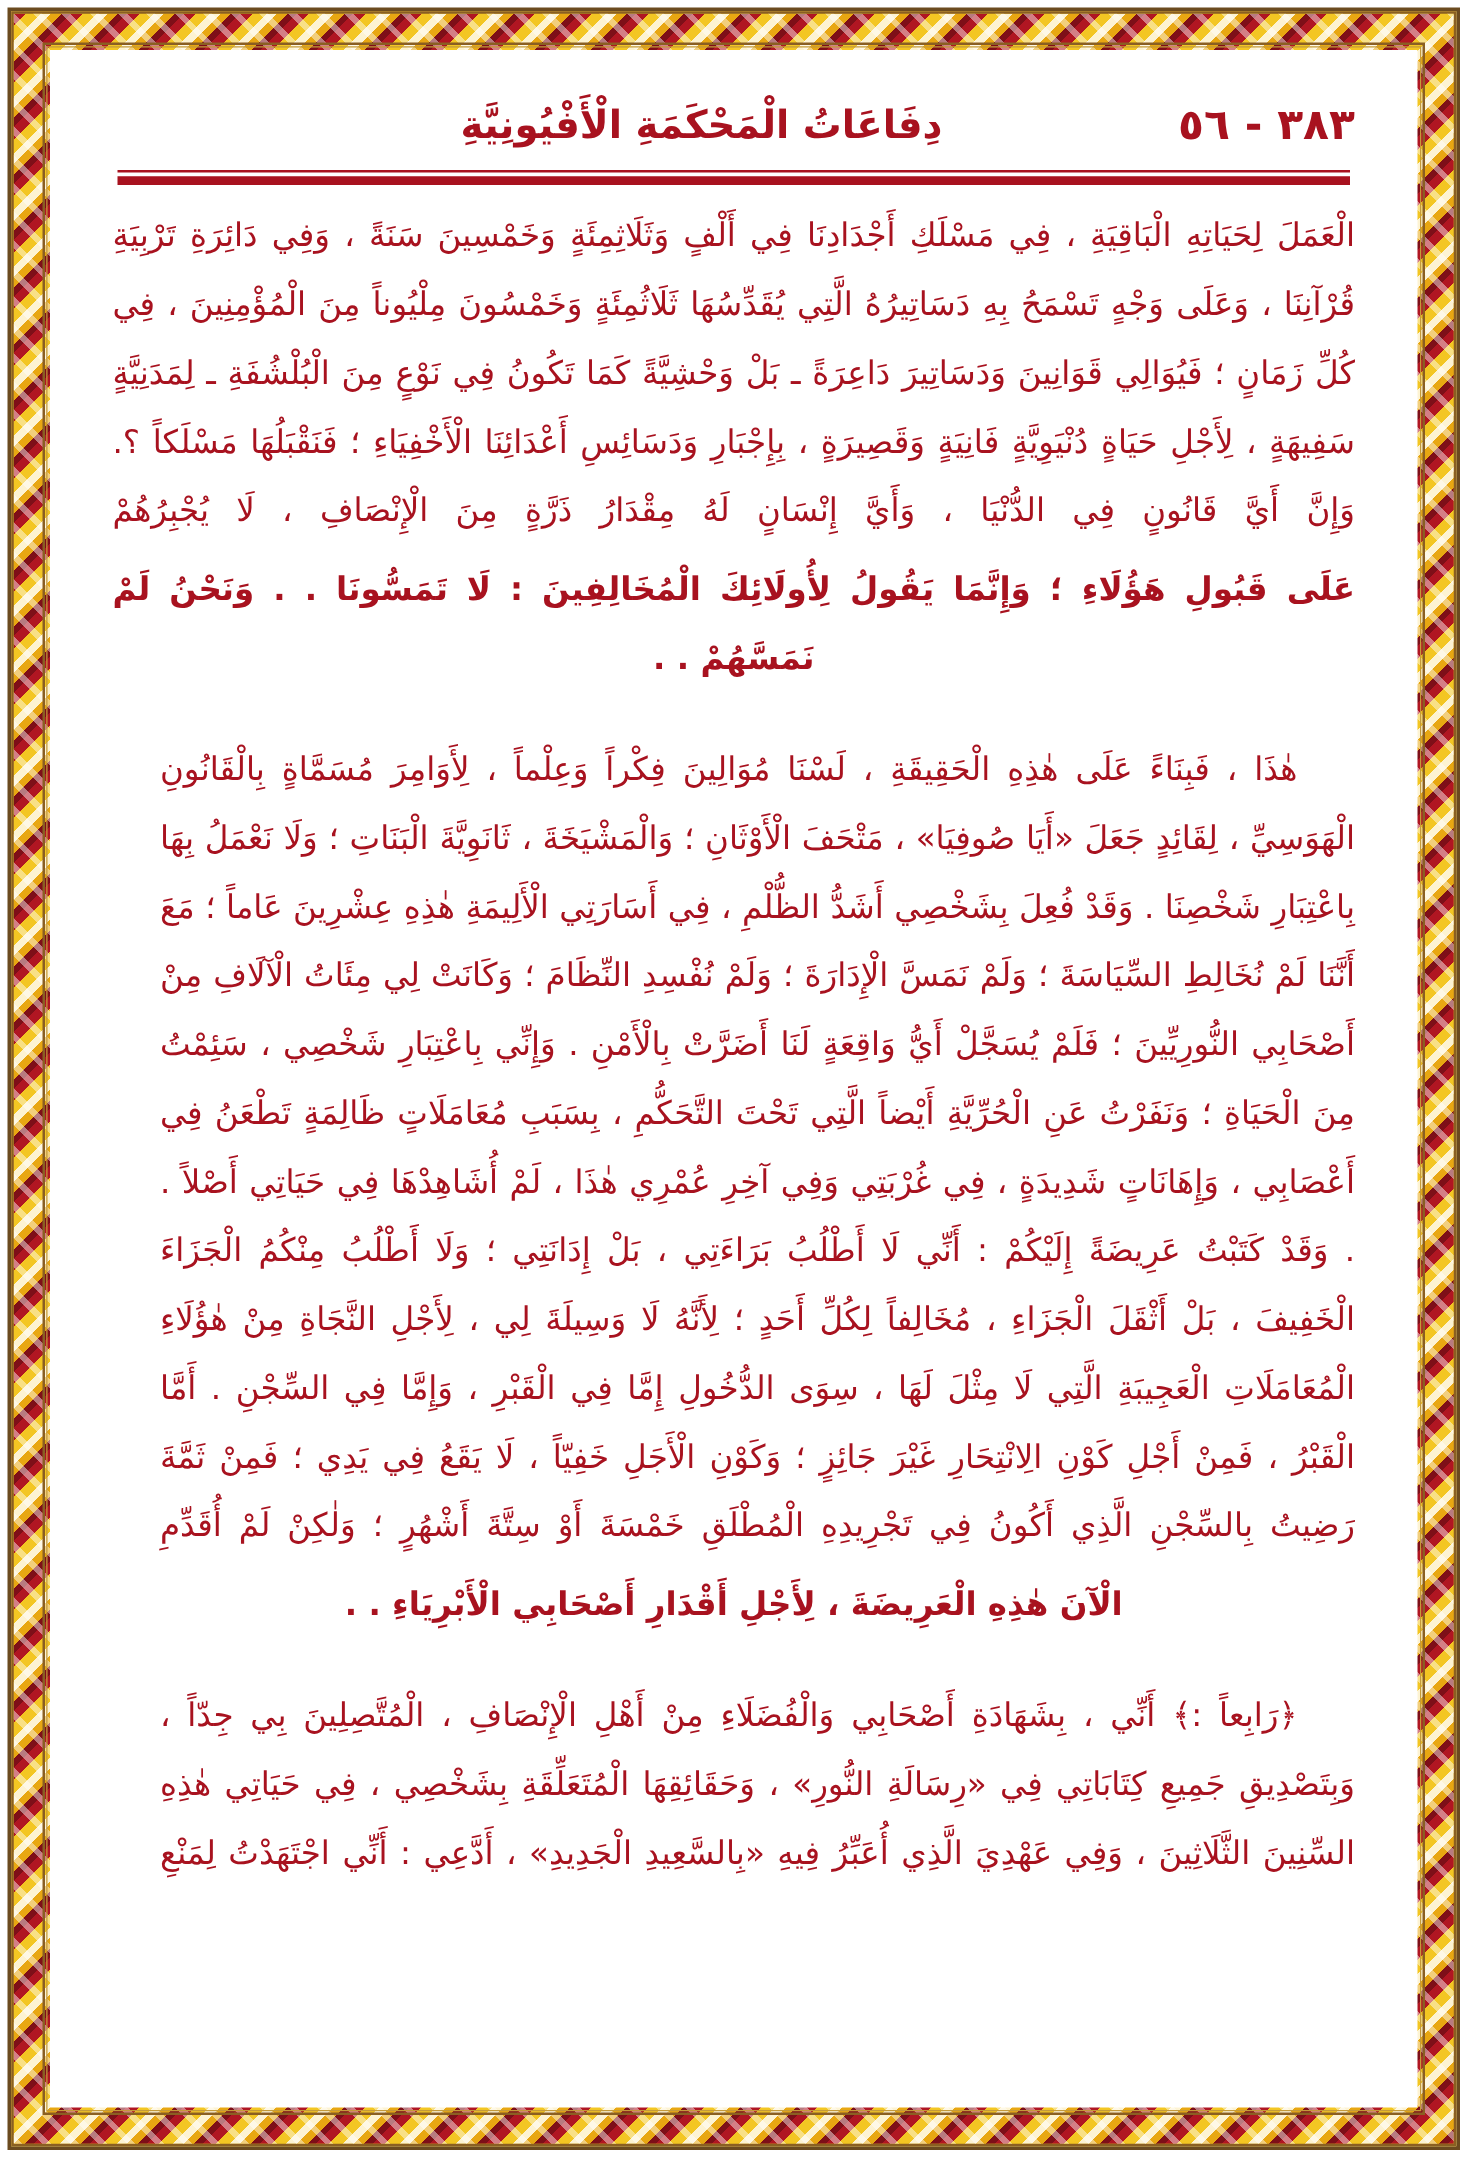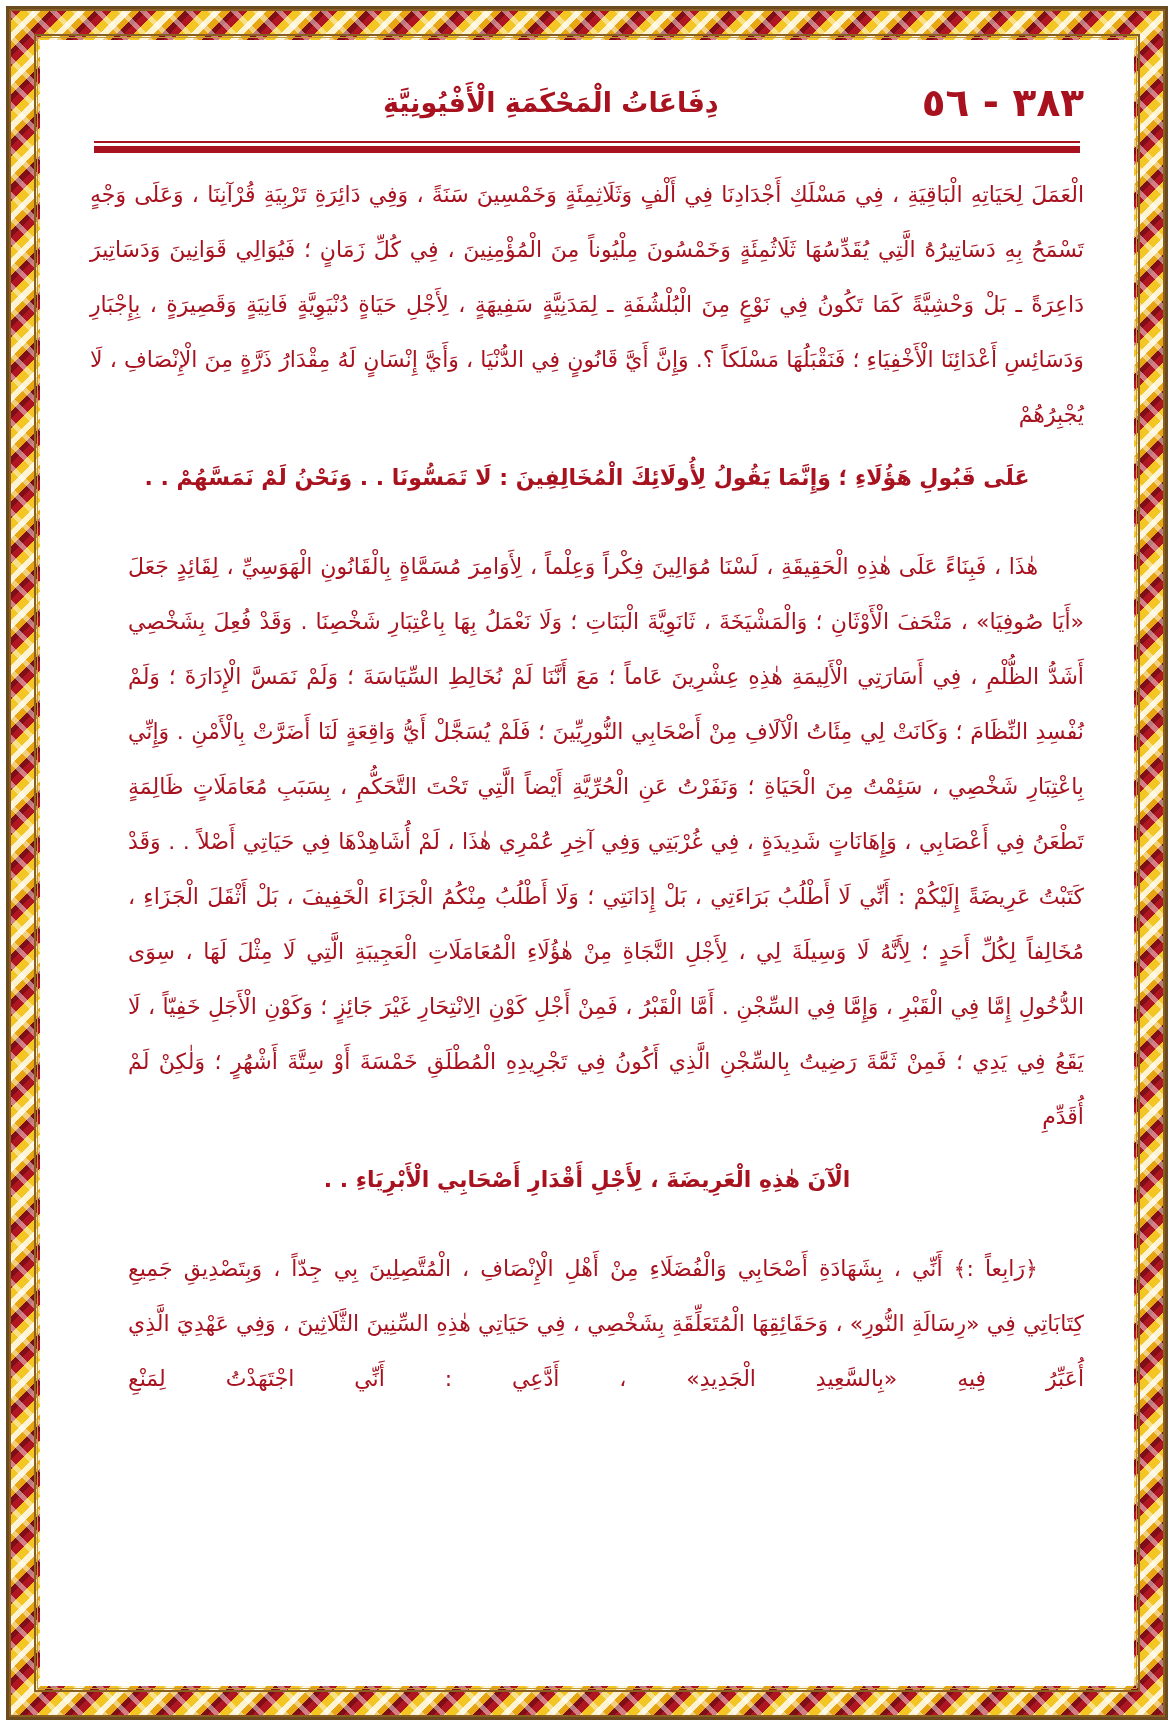--- a/index.html
+++ b/index.html
@@ -73,48 +73,48 @@
   .peg.bottom{bottom:0px;}
 
   
   .header{
     display:flex;align-items:center;justify-content:space-between;
     direction:rtl;
     padding:22px 22px 0 22px;
   }
   .page-num{
     color:#a8121f;
-    font-size:39px;
+    font-size:34px;
     font-weight:bold;
     letter-spacing:1px;
     white-space:nowrap;
     font-family:"DejaVu Sans","Liberation Sans",sans-serif;
   }
   .doc-title{
     color:#a8121f;
-    font-size:27px;
+    font-size:31px;
     font-weight:bold;
     text-align:center;
     flex:1;
     margin-right:-90px; 
     font-family:"DejaVu Sans","Liberation Sans",sans-serif;
   }
   .rule-wrap{
     margin:16px 26px 0 26px;
   }
   .rule-thin{height:2px;background:#a8121f;}
   .rule-thick{height:7px;background:#a8121f;margin-top:3px;}
 
   
   .body-text{
     direction:rtl;
     text-align:justify;
     text-align-last:justify;
     color:#a8121f;
-    font-size:22px;
+    font-size:26px;
     line-height:55px;
     padding:14px 22px 0 22px;
     font-family:"DejaVu Sans","Liberation Sans",sans-serif;
   }
   .body-text p{margin:0 0 8px 0;}
   .body-text p.indent{text-indent:46px;margin-left:38px;}
   .body-text p.last-center{text-align-last:center;font-weight:bold;}
   .spacer{height:26px;}
   .marker{font-weight:normal;}
 </style>

